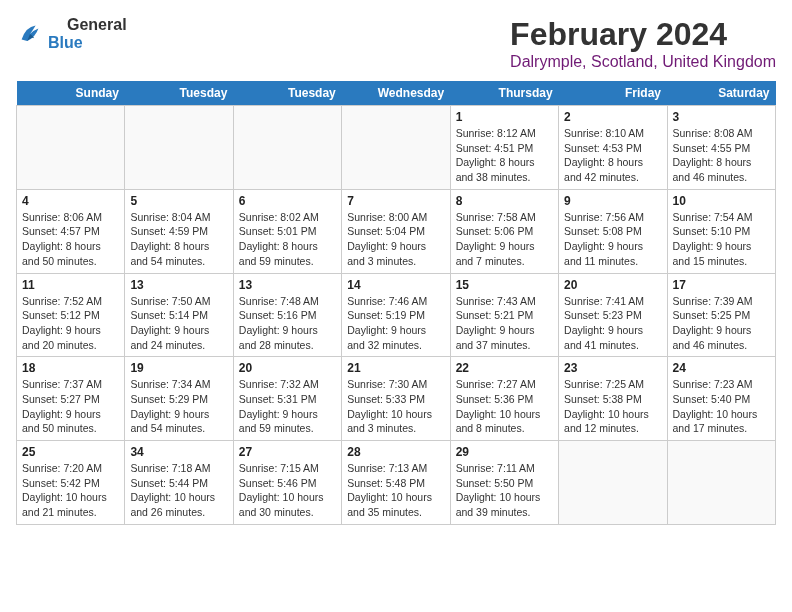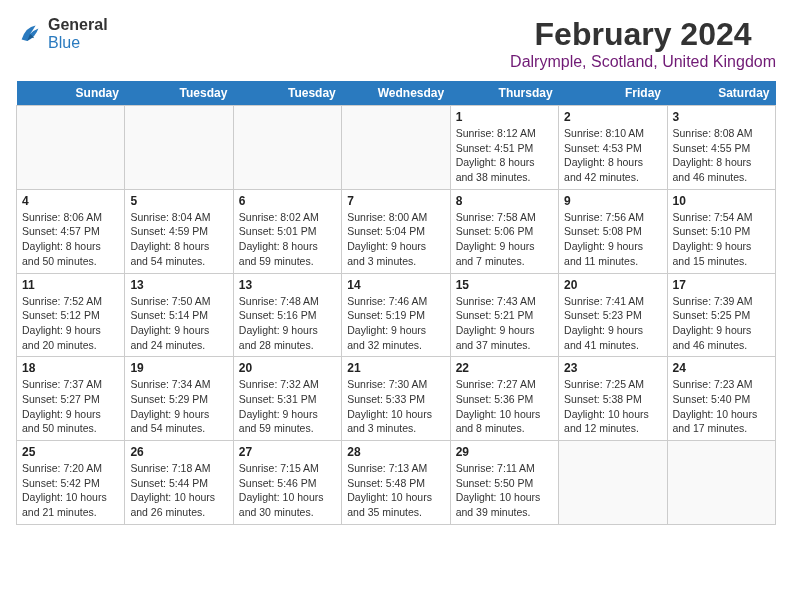--- a/index.html
+++ b/index.html
@@ -19,21 +19,21 @@
     .logo {
       display: flex;
       align-items: center;
       gap: 4px;
     }
     .logo-bird {
       width: 28px;
       height: 28px;
     }
     .title-block {
-      text-align: center;
+      text-align: left;
       margin-left: 39px;
     }
     .main-title {
       font-size: 32px;
       font-weight: bold;
       color: #333;
     }
     .subtitle {
       font-size: 16px;
       color: #701a75;
@@ -76,22 +76,22 @@
 </head>
 <body>
 
 <div class="header-section">
   <div class="logo">
     <svg class="logo-bird" viewBox="0 0 40 40">
       <path d="M8,28 Q14,10 28,8 Q22,18 20,20 Q26,14 32,12 Q28,24 16,30 Z" fill="#2a7abf"></path>
       <path d="M20,20 Q24,22 26,26 Q22,24 16,30 Z" fill="#1a5a8f"></path>
     </svg>
     <div>
-      <div style="font-size:16px;font-weight:bold;color:#333;">General</div>
-      <div style="font-size:16px;font-weight:normal;color:#2a7abf;">Blue</div>
+      <div style="font-size:16px;font-weight:bold;color:#333;margin-left:19px;">General</div>
+      <div style="font-size:16px;font-weight:bold;color:#2a7abf;">Blue</div>
     </div>
   </div>
   <div class="title-block">
     <div class="main-title">February 2024</div>
     <div class="subtitle">Dalrymple, Scotland, United Kingdom</div>
   </div>
 </div>
 
 <table>
   <thead>
@@ -213,21 +213,21 @@
           <div class="day-number">24</div>
           <div class="day-info">Sunrise: 7:23 AM<br>Sunset: 5:40 PM<br>Daylight: 10 hours and 17 minutes.</div>
         </td>
       </tr>
       <tr>
         <td>
           <div class="day-number">25</div>
           <div class="day-info">Sunrise: 7:20 AM<br>Sunset: 5:42 PM<br>Daylight: 10 hours and 21 minutes.</div>
         </td>
         <td>
-          <div class="day-number">26</div>
+          <div class="day-number">34</div>
           <div class="day-info">Sunrise: 7:18 AM<br>Sunset: 5:44 PM<br>Daylight: 10 hours and 26 minutes.</div>
         </td>
         <td>
           <div class="day-number">27</div>
           <div class="day-info">Sunrise: 7:15 AM<br>Sunset: 5:46 PM<br>Daylight: 10 hours and 30 minutes.</div>
         </td>
         <td>
           <div class="day-number">28</div>
           <div class="day-info">Sunrise: 7:13 AM<br>Sunset: 5:48 PM<br>Daylight: 10 hours and 35 minutes.</div>
         </td>

